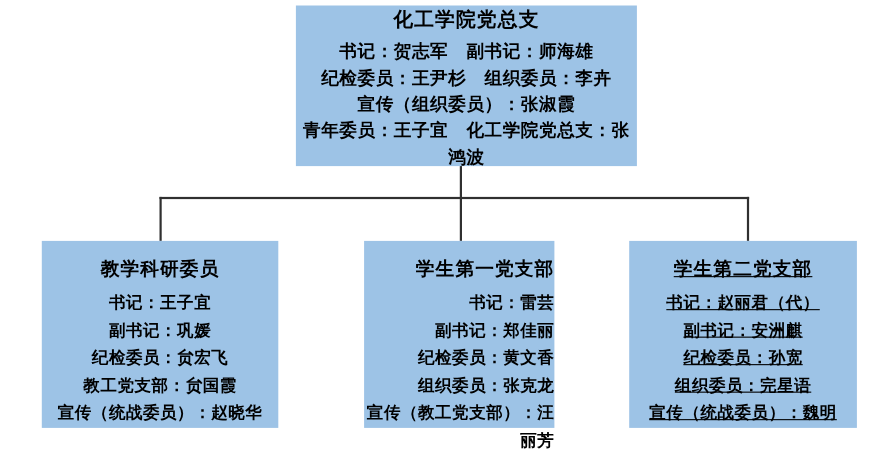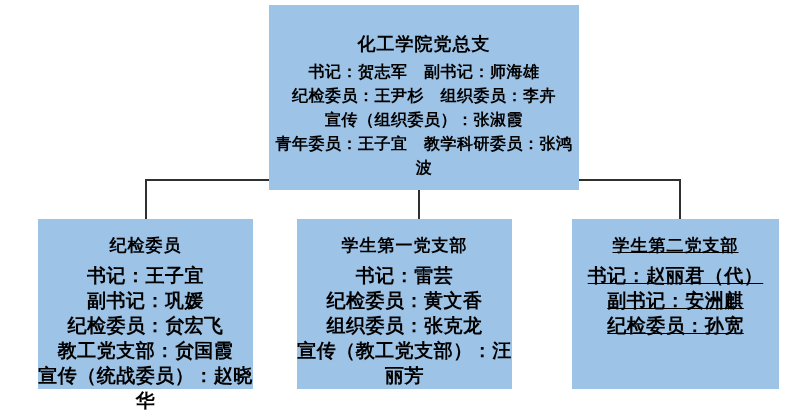--- a/index.html
+++ b/index.html
@@ -28,30 +28,30 @@
   }
   .box-title {
     font-weight: 700;
     letter-spacing: 1px;
   }
   .box-line {
     font-weight: 600;
     letter-spacing: 0.5px;
   }
 
-  .box.root { left: 269px; top: 5px; width: 310px; height: 185px; padding-top: 25px; }
+  .box.root { left: 269px; top: 5px; width: 310px; height: 146px; padding-top: 0; }
   .box.root .box-title { font-size: 18px; line-height: 27px; margin-bottom: 3px; }
   .box.root .box-line  { font-size: 16px; line-height: 24px; }
 
   .box.branch { top: 219px; height: 170px; padding-top: 13px; }
   .box.branch .box-title { font-size: 17px; line-height: 26px; margin-bottom: 5px; }
-  .box.branch .box-line  { font-size: 19px; line-height: 25px; }
+  .box.branch .box-line  { font-size: 15px; line-height: 25px; }
 
   .box.branch-0 { left: 38px;  width: 215px; }
-  .box.branch-1 { left: 297px; width: 215px; }
+  .box.branch-1 { left: 331px; width: 173px; text-align: right; }
   .box.branch-2 { left: 572px; width: 207px; text-decoration: underline; }
 
   .conn-root-drop  { left: 418px; top: 150px; height: 69px; }
   .conn-horizontal { left: 145px; top: 179px; width: 536px; }
   .conn-left-drop  { left: 145px; top: 179px; height: 40px; }
   .conn-right-drop { left: 679px; top: 179px; height: 40px; }
 </style>
 </head>
 <body>
 
@@ -60,40 +60,43 @@
   <div class="connector v conn-root-drop"></div>
   <div class="connector h conn-horizontal"></div>
   <div class="connector v conn-left-drop"></div>
   <div class="connector v conn-right-drop"></div>
 
   <div class="box root">
     <div class="box-title">化工学院党总支</div>
     <div class="box-line">书记：贺志军　副书记：师海雄</div>
     <div class="box-line">纪检委员：王尹杉　组织委员：李卉</div>
     <div class="box-line">宣传（组织委员）：张淑霞</div>
-    <div class="box-line">青年委员：王子宜　教学科研委员：张鸿波</div>
+    <div class="box-line">青年委员：王子宜　化工学院党总支：张鸿波</div>
   </div>
 
   <div class="box branch branch-0">
-    <div class="box-title">纪检委员</div>
+    <div class="box-title">教学科研委员</div>
     <div class="box-line">书记：王子宜</div>
     <div class="box-line">副书记：巩媛</div>
     <div class="box-line">纪检委员：贠宏飞</div>
     <div class="box-line">教工党支部：贠国霞</div>
     <div class="box-line">宣传（统战委员）：赵晓华</div>
   </div>
 
   <div class="box branch branch-1">
     <div class="box-title">学生第一党支部</div>
     <div class="box-line">书记：雷芸</div>
+    <div class="box-line">副书记：郑佳丽</div>
     <div class="box-line">纪检委员：黄文香</div>
     <div class="box-line">组织委员：张克龙</div>
     <div class="box-line">宣传（教工党支部）：汪丽芳</div>
   </div>
 
   <div class="box branch branch-2">
     <div class="box-title">学生第二党支部</div>
     <div class="box-line">书记：赵丽君（代）</div>
     <div class="box-line">副书记：安洲麒</div>
     <div class="box-line">纪检委员：孙宽</div>
+    <div class="box-line">组织委员：完星语</div>
+    <div class="box-line">宣传（统战委员）：魏明</div>
   </div>
 
 </div>
 
 </body></html>

